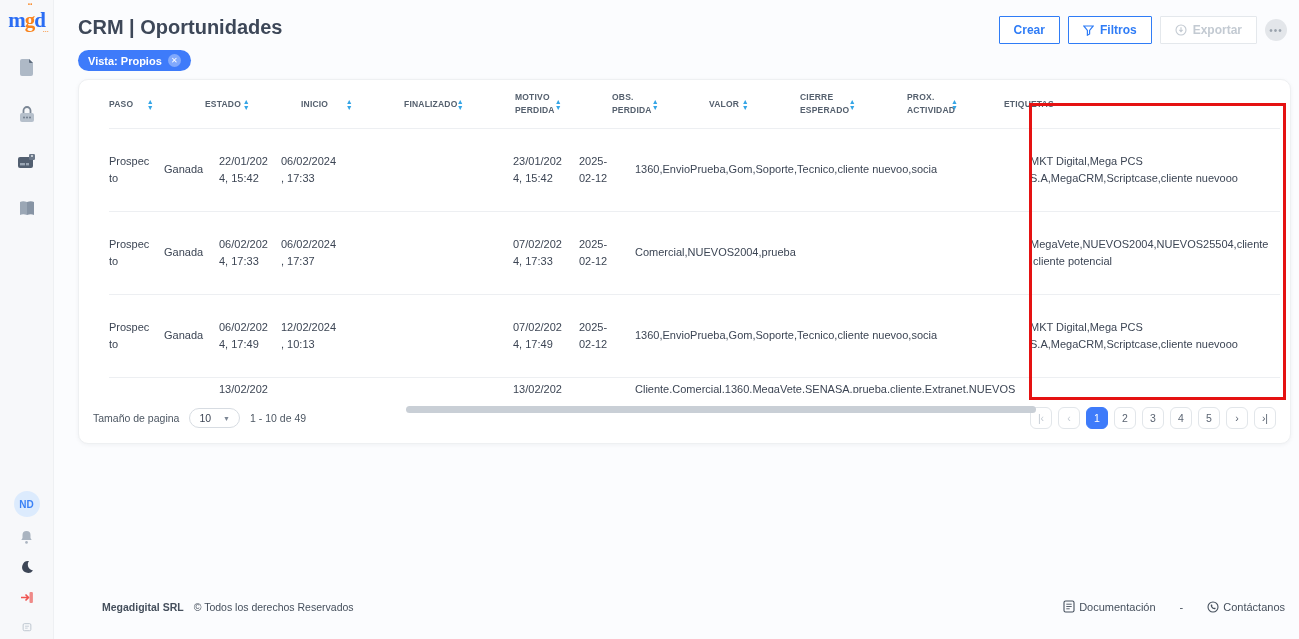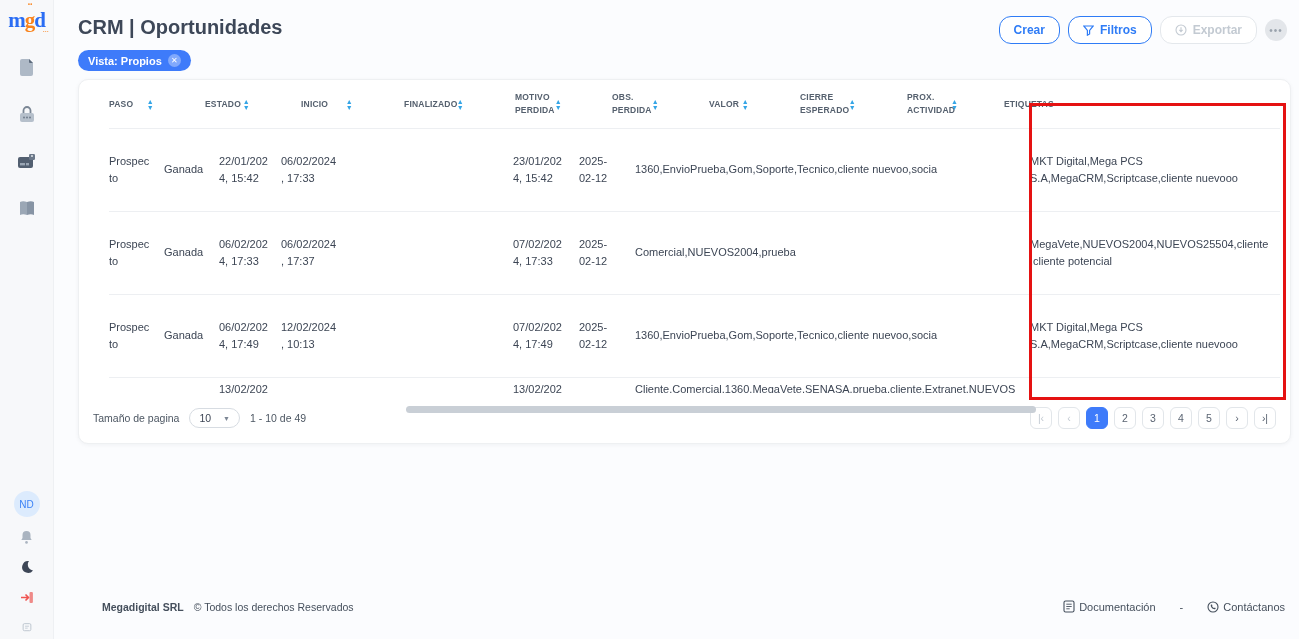--- a/index.html
+++ b/index.html
@@ -17,29 +17,29 @@
   .logo .lm,.logo .ld { color:#2a6df4; }
   .logo .lg { color:#f9831c; position:relative; }
   .logo .lg::before { content:"¨"; position:absolute; top:-7px; left:3px; color:#f9831c; font-size:14px; }
   .logo::after { content:"···"; position:absolute; right:-4px; bottom:-2px; color:#f9831c; font-size:6px; letter-spacing:0; }
   .side-icons { display:flex; flex-direction:column; align-items:center; gap:27px; margin-top:24px; }
   .side-icon { width:20px; height:20px; display:flex; align-items:center; justify-content:center; cursor:pointer; }
   .spacer { flex:1; }
   .side-bottom { display:flex; flex-direction:column; align-items:center; gap:10px; margin-bottom:2px; }
   .avatar {
     width:26px; height:26px; border-radius:50%; background:#dcebfd; color:#3b82f6;
-    font-size:10px; font-weight:normal; display:flex; align-items:center; justify-content:center; cursor:pointer;
+    font-size:10px; font-weight:bold; display:flex; align-items:center; justify-content:center; cursor:pointer;
   }
   
   .main { flex:1; display:flex; flex-direction:column; position:relative; padding:0 8px 0 24px; }
   .topbar { display:flex; align-items:flex-start; justify-content:space-between; margin-top:16px; }
   .page-title { font-size:20px; font-weight:bold; color:#3d4758; }
   .top-actions { display:flex; align-items:center; gap:8px; margin-right:4px; }
   .btn {
-    border:1px solid #2f7cf6; color:#2f7cf6; background:#fff; border-radius:12px;
+    border:1px solid #2f7cf6; color:#2f7cf6; background:#fff; border-radius:1px;
     font-size:12px; font-weight:600; padding:6px 14px; display:flex; align-items:center; gap:6px; cursor:pointer;
   }
   .btn.disabled { border-color:#e4e8ec; color:#c3cad2; cursor:default; }
   .circle-btn {
     width:22px; height:22px; border-radius:50%; background:#e3e6ea; color:#9aa3ad;
     display:flex; align-items:center; justify-content:center; font-size:10px; letter-spacing:1px; cursor:pointer;
   }
   .chip-row { margin-top:6px; }
   .chip {
     display:inline-flex; align-items:center; gap:6px; background:#3e7bfa; color:#fff;

